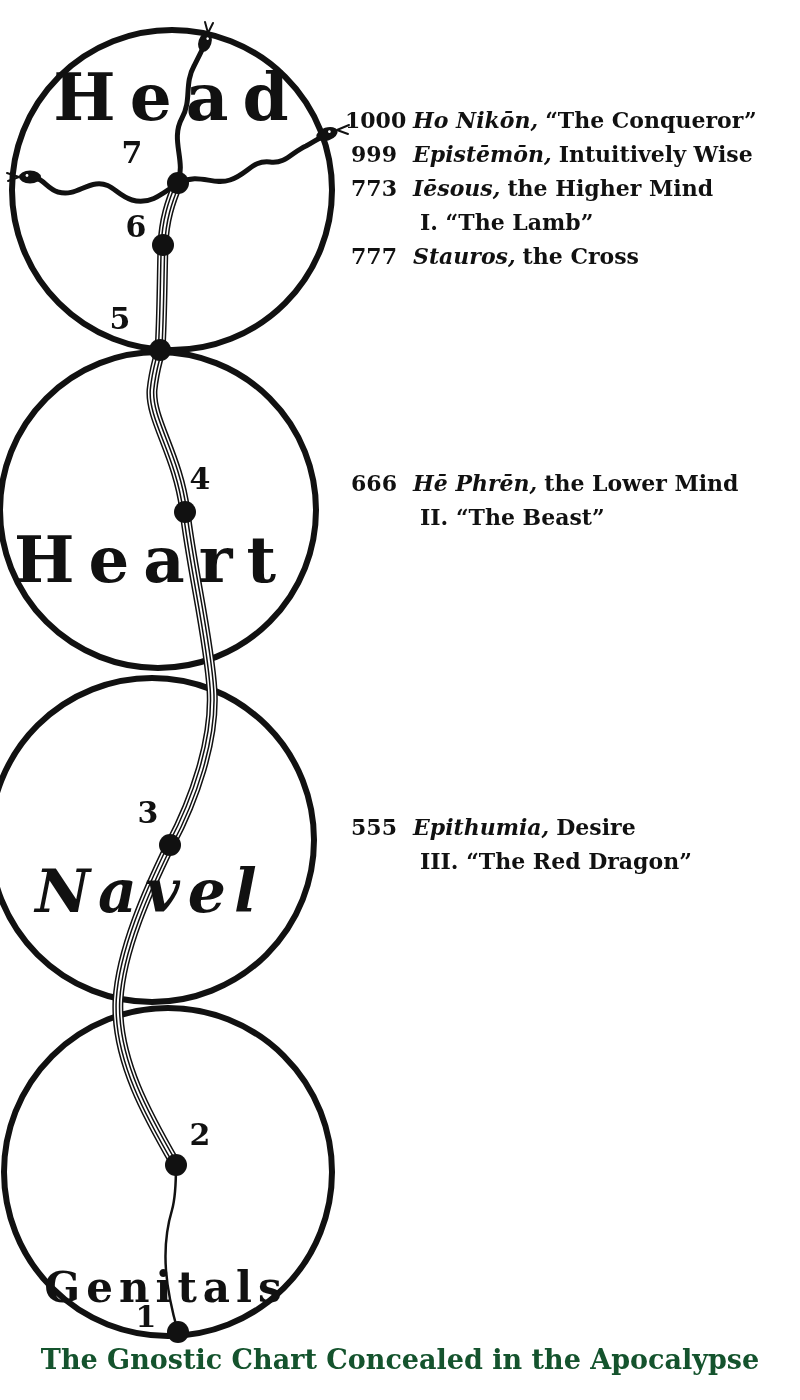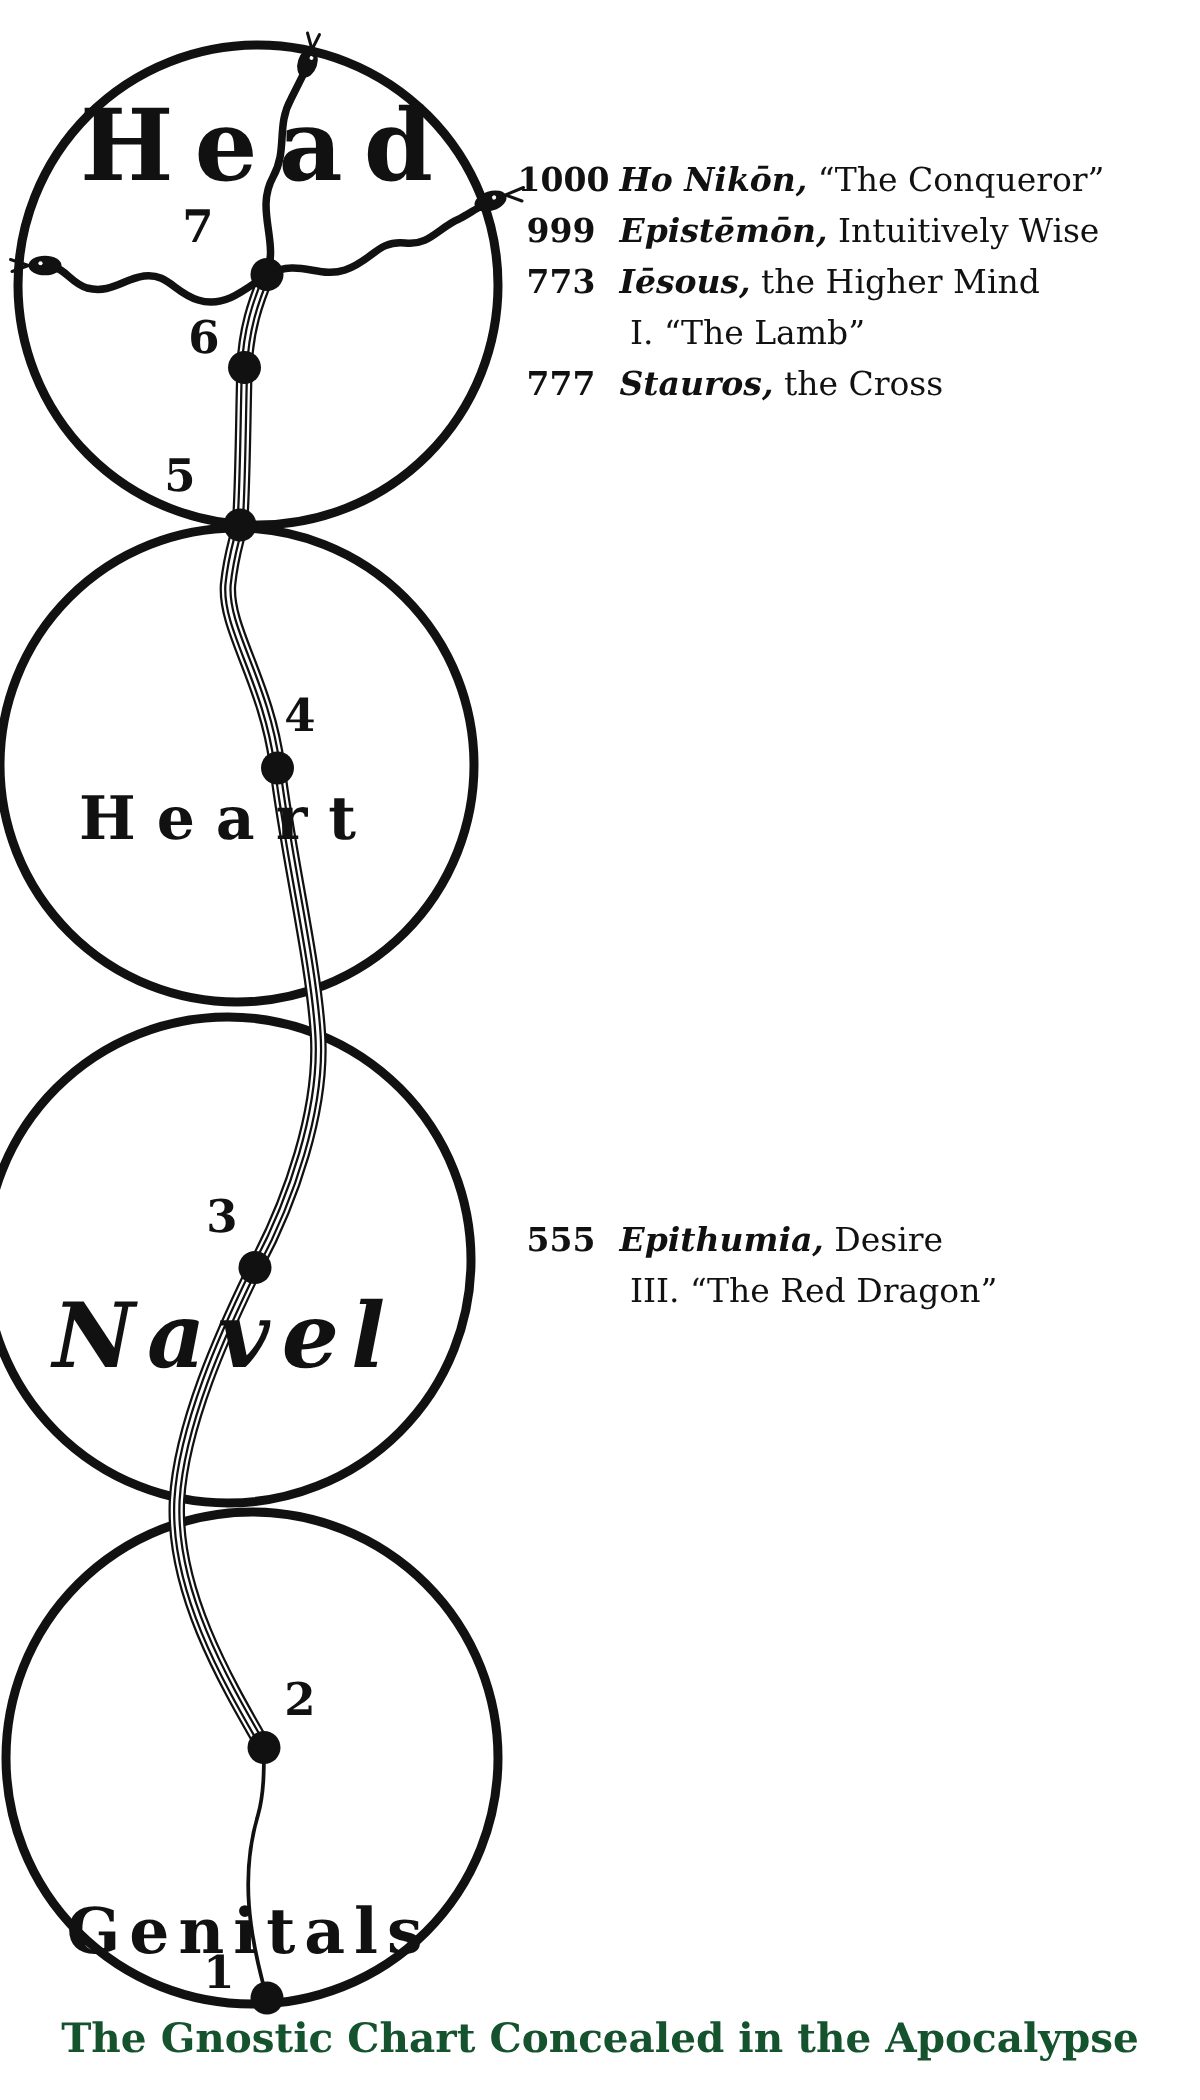--- a/index.html
+++ b/index.html
@@ -6,32 +6,32 @@
   .page{
     position:relative;width:800px;height:1400px;background:#ffffff;
     font-family:"DejaVu Serif", serif;color:#111;overflow:hidden;
   }
   .diagram-svg{position:absolute;left:0;top:0;}
   .circle-label{
     position:absolute;transform:translateX(-50%);
     font-weight:bold;color:#111;white-space:nowrap;letter-spacing:6px;
   }
   .label-head{left:178px;top:58px;font-size:66px;letter-spacing:14px;text-align:right;}
-  .label-heart{left:152px;top:522px;font-size:40px;letter-spacing:14px;}
+  .label-heart{left:152px;top:522px;font-size:64px;letter-spacing:14px;}
   .label-navel{left:150px;top:856px;font-size:60px;font-style:italic;letter-spacing:8px;}
   .label-genitals{left:166px;top:1263px;font-size:42px;letter-spacing:6px;}
   .point-num{
     position:absolute;font-size:30px;font-weight:bold;color:#111;
     transform:translate(-50%,-50%);
   }
   .ann-group{position:absolute;left:345px;width:450px;}
   .ann-line{height:34px;line-height:34px;font-size:22px;white-space:nowrap;color:#111;}
   .ann-num{display:inline-block;width:52px;text-align:right;font-weight:bold;margin-right:16px;}
   .ann-term{font-weight:bold;font-style:italic;margin-right:7px;}
-  .ann-rest{font-weight:normal;}
+  .ann-rest{font-weight:bold;}
   .caption{
     position:absolute;left:0;right:0;top:1344px;text-align:center;
     font-size:27px;font-weight:bold;color:#14532d;
   }
 </style>
 </head>
 <body>
 
 <div class="page">
 
@@ -109,20 +109,28 @@
       <span class="ann-num">773</span><span class="ann-term">Iēsous,</span><span class="ann-rest">the Higher Mind</span>
     </div>
     <div class="ann-line">
       <span class="ann-num"></span><span class="ann-term"></span><span class="ann-rest">I. “The Lamb”</span>
     </div>
     <div class="ann-line">
       <span class="ann-num">777</span><span class="ann-term">Stauros,</span><span class="ann-rest">the Cross</span>
     </div>
   </div>
 
+  <div class="ann-group" style="top:466px;">
+    <div class="ann-line">
+      <span class="ann-num">666</span><span class="ann-term">Hē Phrēn,</span><span class="ann-rest">the Lower Mind</span>
+    </div>
+    <div class="ann-line">
+      <span class="ann-num"></span><span class="ann-term"></span><span class="ann-rest">II. “The Beast”</span>
+    </div>
+  </div>
 
   <div class="ann-group" style="top:810px;">
     <div class="ann-line">
       <span class="ann-num">555</span><span class="ann-term">Epithumia,</span><span class="ann-rest">Desire</span>
     </div>
     <div class="ann-line">
       <span class="ann-num"></span><span class="ann-term"></span><span class="ann-rest">III. “The Red Dragon”</span>
     </div>
   </div>
 

